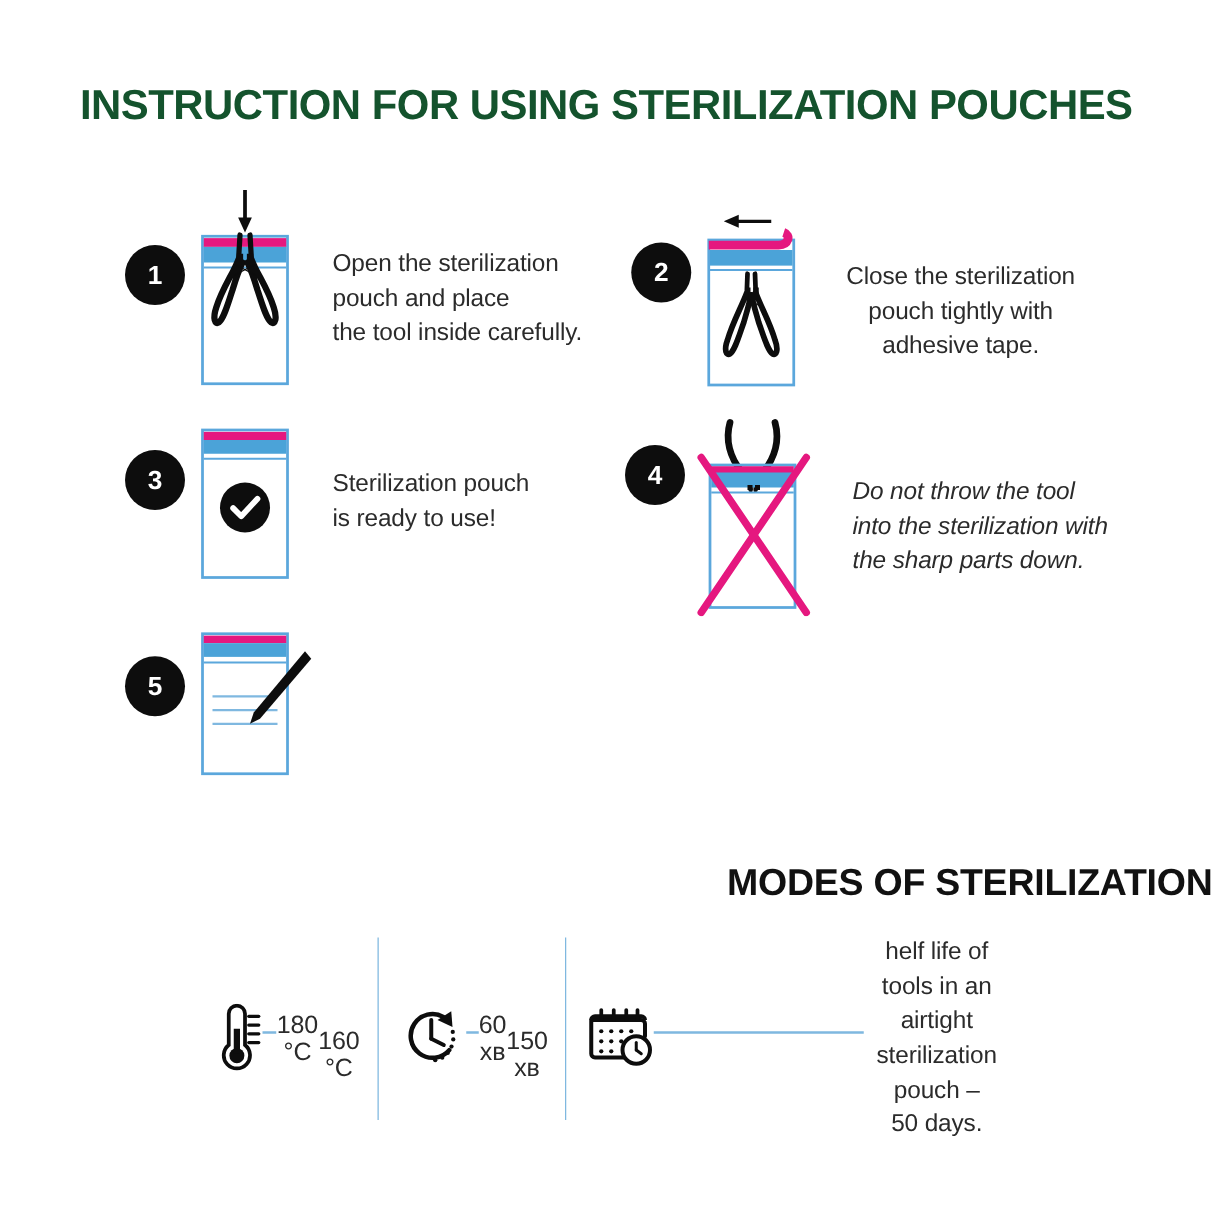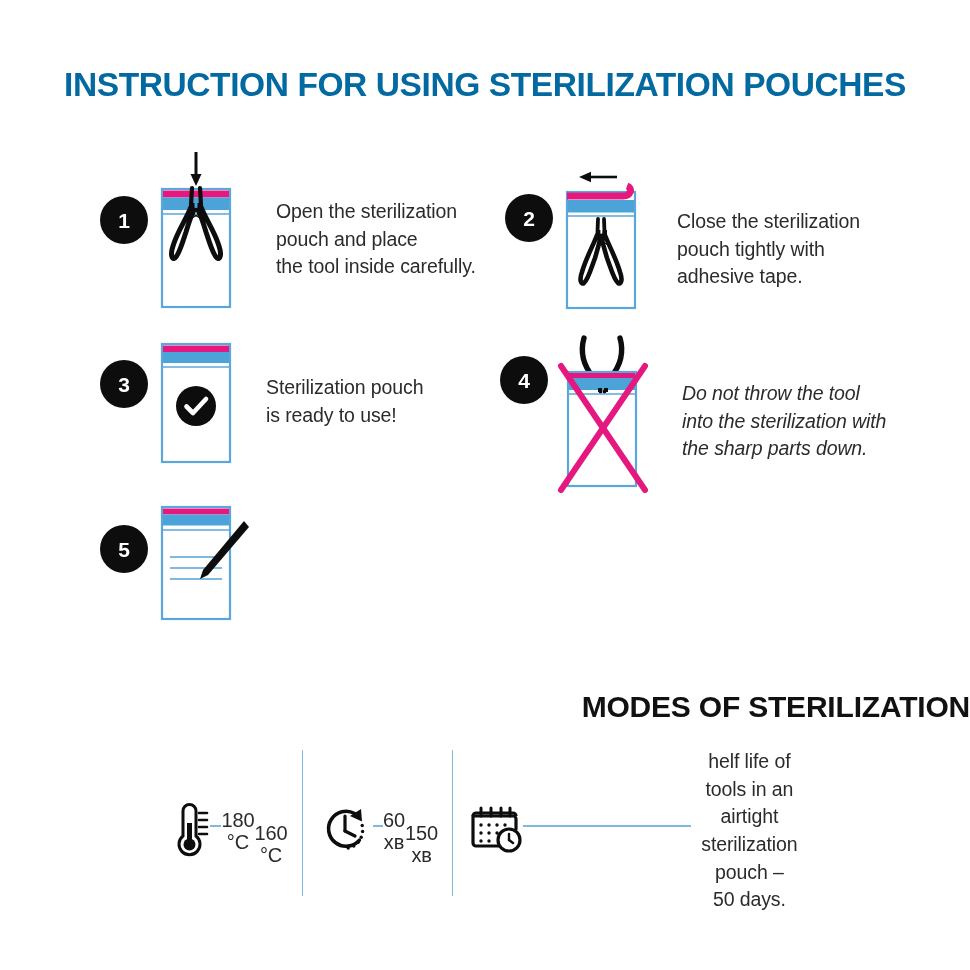--- a/index.html
+++ b/index.html
@@ -17,21 +17,21 @@
   }
 
   
   .main-title {
     position: absolute;
     top: 66px; left: 0; width: 970px;
     text-align: center;
     font-size: 33.5px;
     font-weight: 700;
     letter-spacing: -0.4px;
-    color: #0369a1;
+    color: #14532d;
     white-space: nowrap;
   }
 
   
   .steps {
     position: absolute;
     top: 138px; left: 0; width: 970px; height: 510px;
   }
   .step {
     position: absolute;
@@ -67,22 +67,22 @@
     flex: 0 0 auto;
     position: relative;
   }
   .step-text {
     font-size: 19.5px;
     line-height: 1.42;
     color: #2b2b2b;
     white-space: pre-line;
     letter-spacing: -0.1px;
   }
-  #step-1 .step-text { margin-left: 32px; margin-top: 50px; }
-  #step-2 .step-text { margin-left: 28px; margin-top: 42px; }
+  #step-1 .step-text { margin-left: 22px; margin-top: 50px; }
+  #step-2 .step-text { margin-left: 28px; margin-top: 42px; text-align: center; }
   #step-3 .step-text { margin-left: 22px; margin-top: 36px; }
   #step-4 .step-text { margin-left: 24px; margin-top: 52px; font-style: italic; }
   #step-5 .step-text { margin-left: 22px; margin-top: 30px; }
 
   
   .modes-title {
     position: absolute;
     top: 690px; left: 0; width: 970px;
     text-align: right;
     font-size: 30px;

